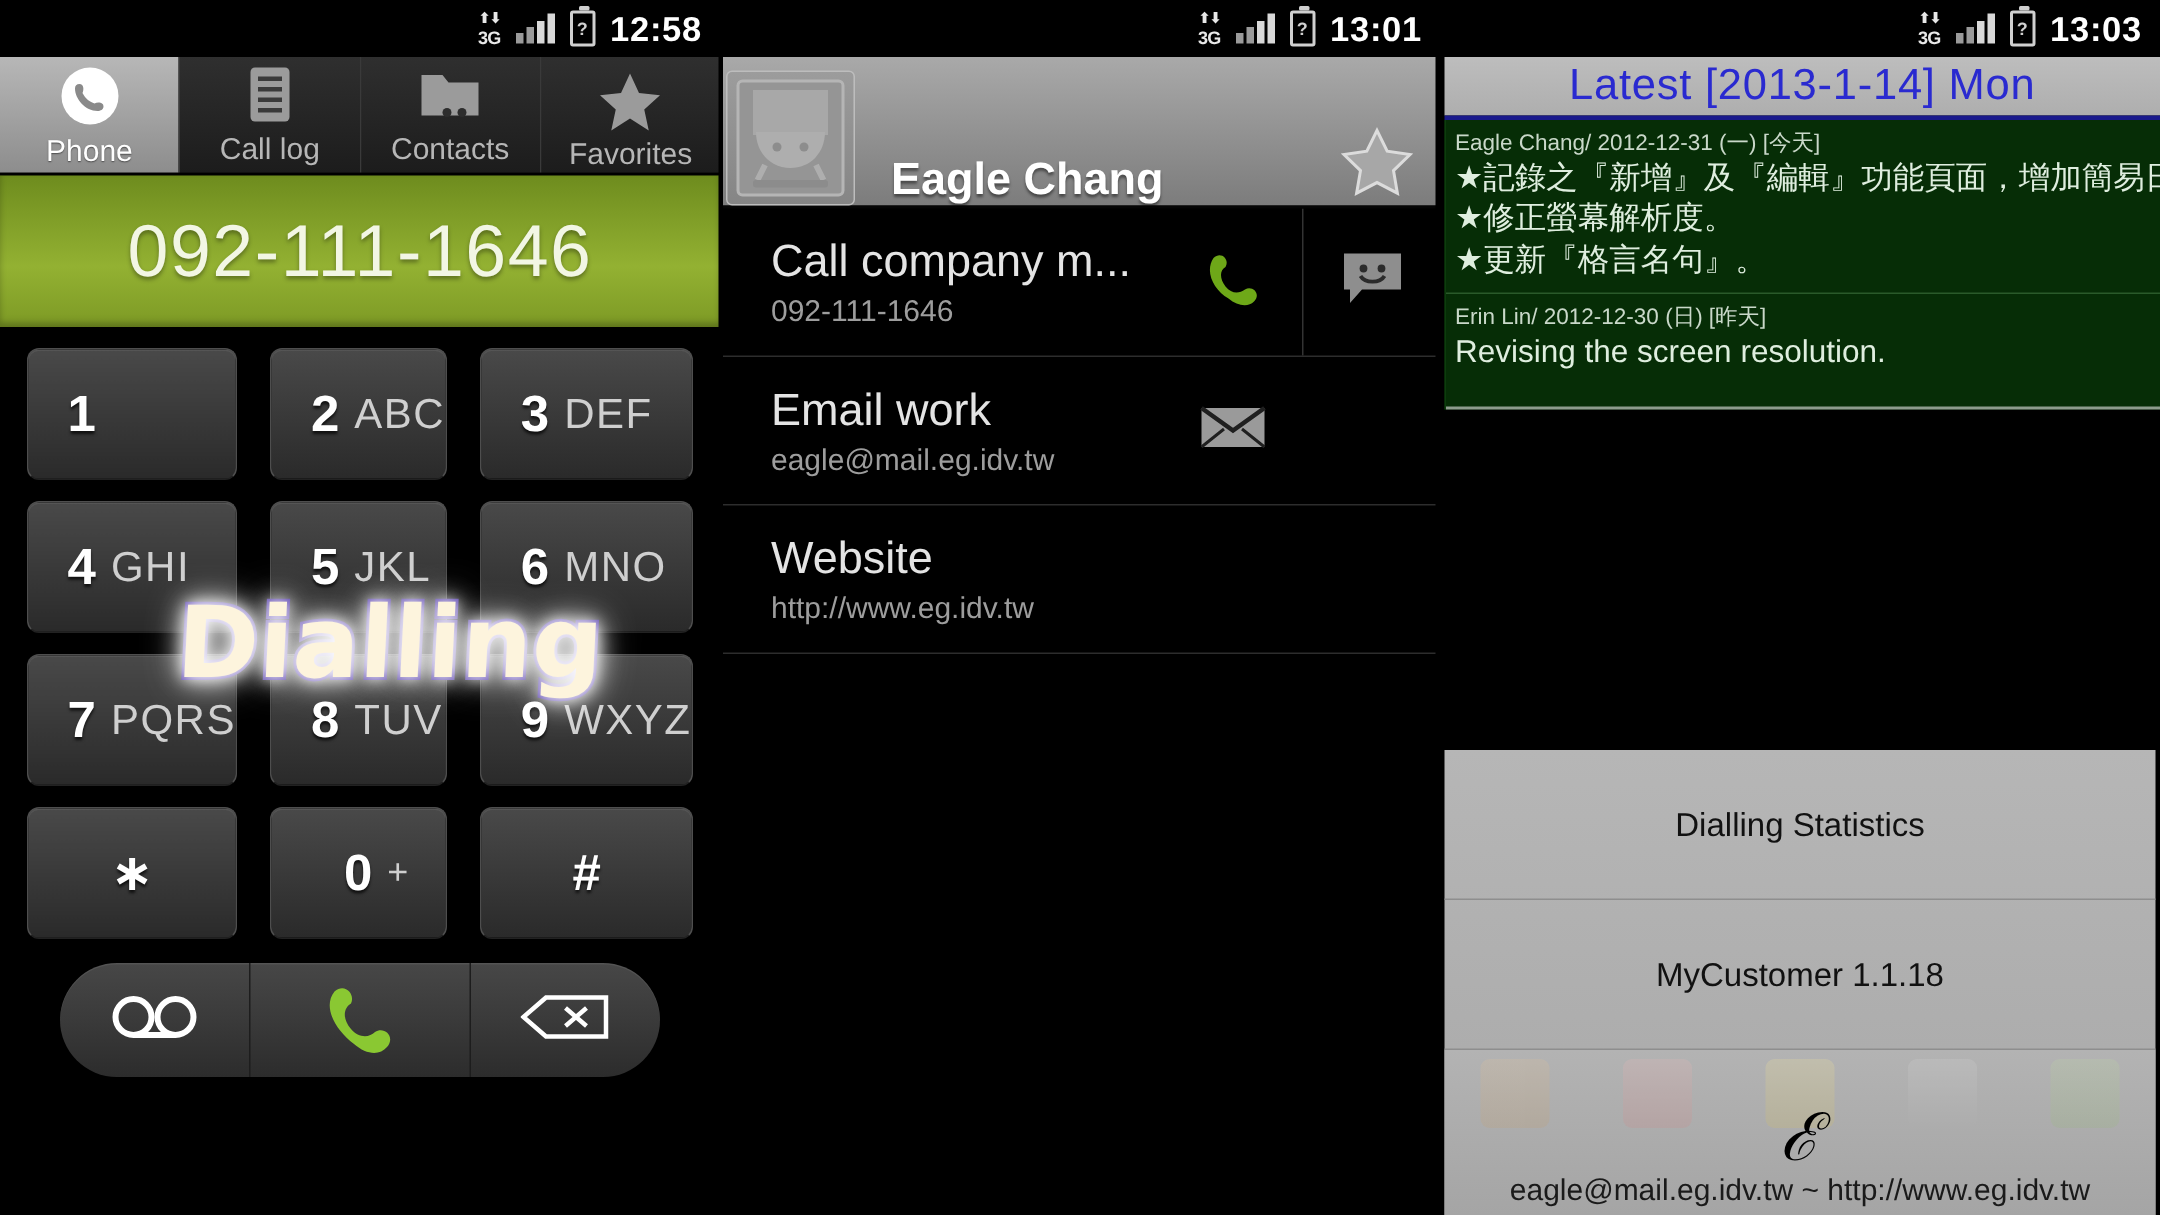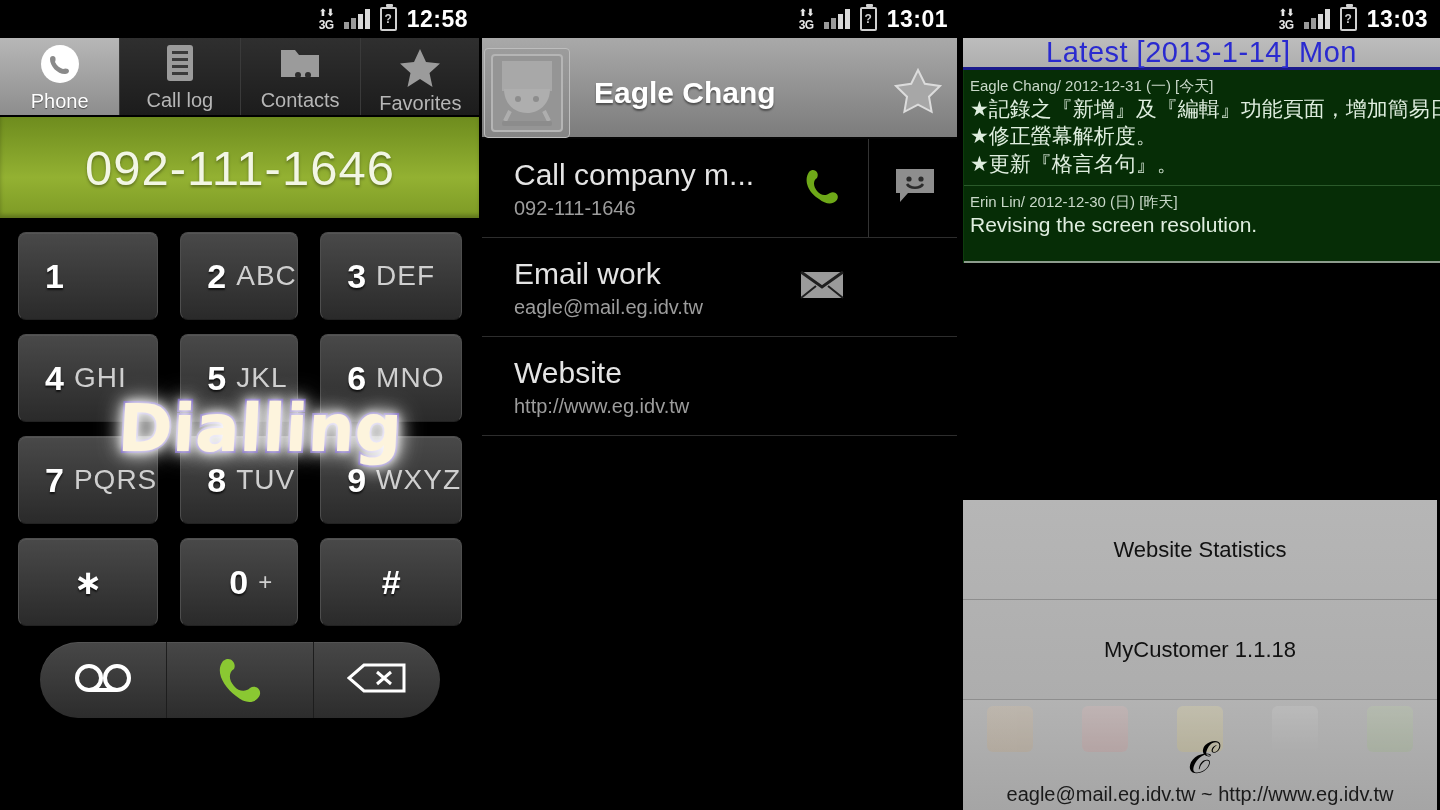--- a/index.html
+++ b/index.html
@@ -71,41 +71,41 @@
              background:linear-gradient(#474747 0%, #3a3a3a 50%, #2c2c2c 100%);
              display:flex; box-shadow:0 2px 3px rgba(0,0,0,.7),
              inset 0 1px 0 rgba(255,255,255,.07); }
   .cbtn { flex:1; display:flex; align-items:center; justify-content:center;
           border-right:1px solid #1d1d1d; }
   .cbtn:last-child { border-right:none; }
   .cbtn.mid { flex:1.15; }
 
   
   .contact-header { height:101px; background:linear-gradient(#a9a9a9,#7c7c7c);
-                    display:flex; align-items:center; padding:11px 14px 0 4px;
+                    display:flex; align-items:flex-end; padding:11px 14px 0 4px;
                     border-bottom:2px solid #050505; position:relative; }
   .avatar { width:86px; height:90px; border-radius:4px;
             background:linear-gradient(#9c9c9c,#858585);
             border:1px solid #bdbdbd; display:flex; align-items:center; justify-content:center;
             flex:0 0 86px; }
   .contact-name { flex:1; font-size:30px; font-weight:bold; color:#fff;
                   text-shadow:0 2px 2px rgba(0,0,0,.45); padding-left:24px; }
   .star-btn { width:56px; display:flex; align-items:center; justify-content:center; }
 
   .detail-row { border-bottom:1px solid #2d2d2d; display:flex; align-items:stretch;
                 min-height:99px;padding-left:12px; }
   .detail-main { flex:1; padding:14px 0 12px 22px; display:flex; flex-direction:column;
                  justify-content:center; }
   .detail-title { font-size:30px; color:#e4e4e4; line-height:1.15; font-weight:300; }
   .detail-sub { font-size:20px; color:#9d9d9d; margin-top:5px; }
   .detail-action { width:92px; display:flex; align-items:center; justify-content:center; }
   .detail-action.sep { border-left:1px solid #333; }
 
   
-  .latest-head { height:32px; background:linear-gradient(#bdbdbd,#aeaeae);
+  .latest-head { height:42px; background:linear-gradient(#bdbdbd,#aeaeae);
                  display:flex; align-items:center; justify-content:center;
                  border-bottom:3px solid #1a1a8c; margin-left:3px; }
   .latest-head span { font-size:29px; color:#2a2ad0; letter-spacing:0.5px; }
   .note-box { background:#062d06; margin-left:3px; border-left:1px solid #0d3d0d; }
   .note { padding:6px 0 8px 6px; border-bottom:1px solid #2a5a2a; }
   .note .nhead { font-size:15px; color:#c9d8c9; line-height:1.28; white-space:nowrap; }
   .note .nline { font-size:21px; color:#dfeedf; line-height:1.30; white-space:nowrap; }
   .note.second { border-bottom:2px solid #8d9c8d; padding-bottom:22px; }
 
   .menu-panel { position:absolute; left:3px; right:3px; bottom:0;
@@ -415,21 +415,21 @@
         <div class="nline">★更新『格言名句』。</div>
       </div>
       <div class="note second">
         <div class="nhead">Erin Lin/ 2012-12-30 (日) [昨天]</div>
         <div class="nline">Revising the screen resolution.</div>
       </div>
     </div>
 
     <div class="menu-panel">
       <div class="menu-item">
-        <span>Website Statistics</span>
+        <span>Dialling Statistics</span>
       </div>
       <div class="menu-item">
         <span>MyCustomer 1.1.18</span>
       </div>
       <div class="menu-foot">
         <div class="foot-icons">
           <i style="background:linear-gradient(#d8c0a0,#bfa17a)"></i>
           <i style="background:linear-gradient(#e0b8b8,#c98f8f)"></i>
           <i style="background:linear-gradient(#e8dca0,#cdbc72)"></i>
           <i style="background:linear-gradient(#cfcfcf,#aeaeae)"></i>

